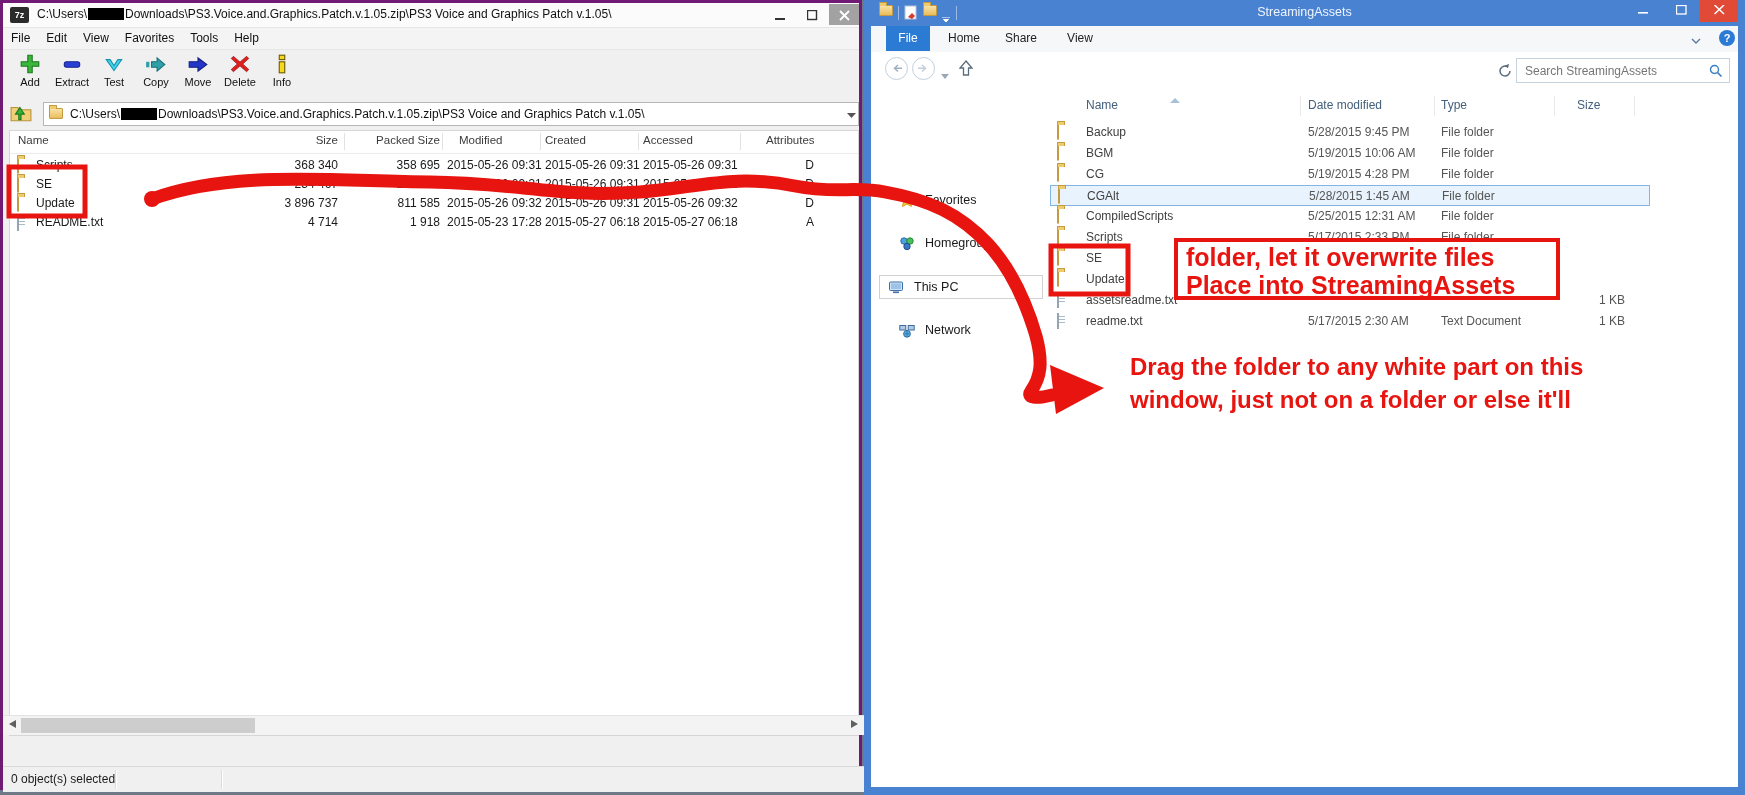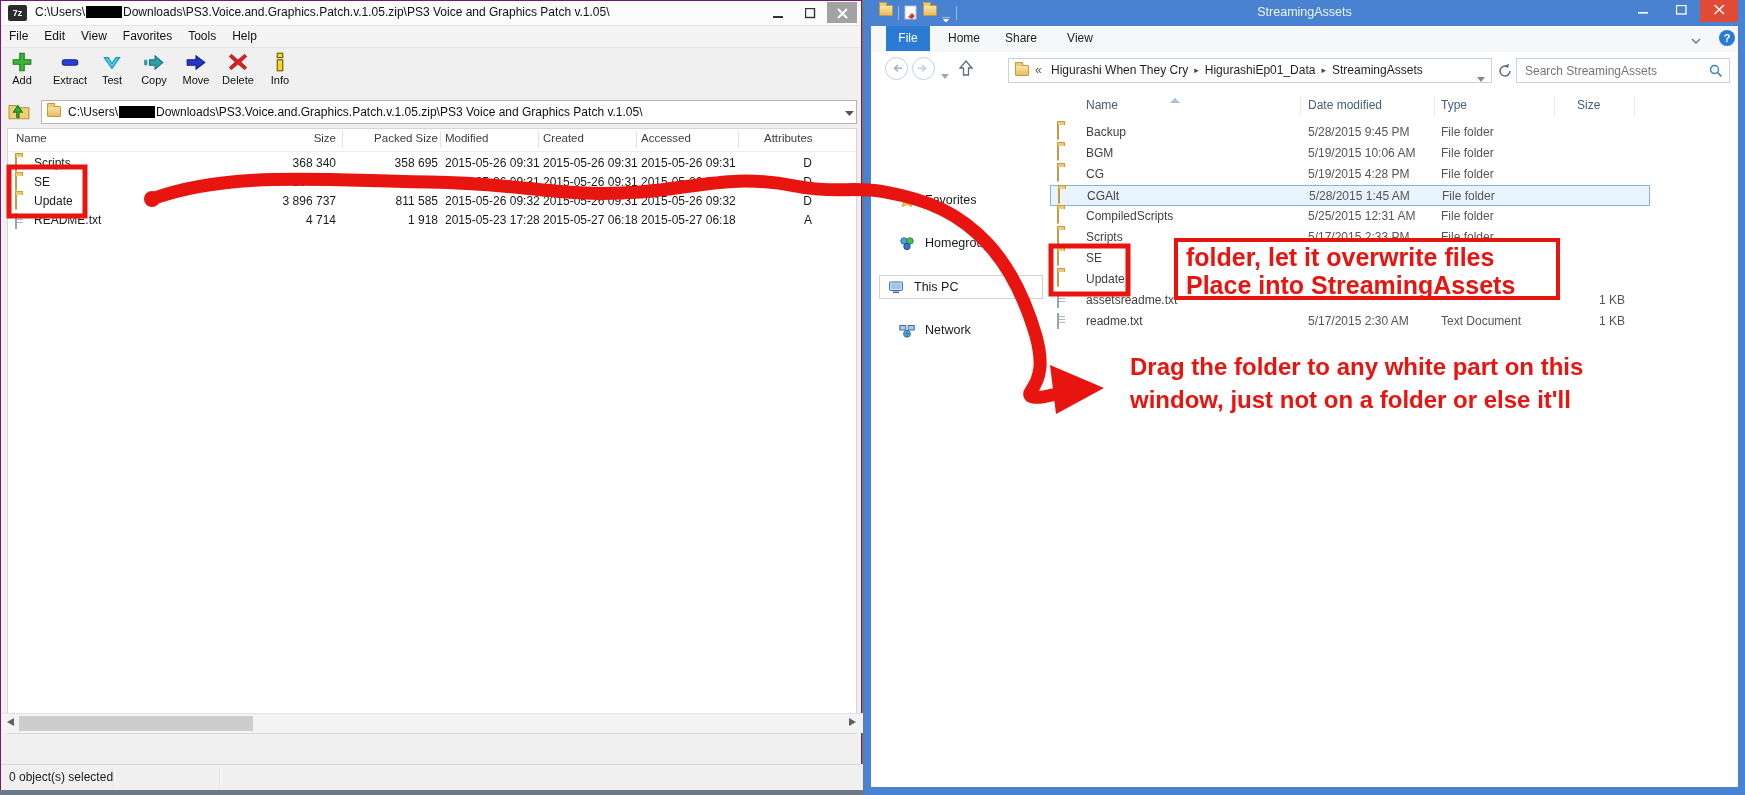--- a/index.html
+++ b/index.html
@@ -1,20 +1,20 @@
 <!DOCTYPE html>
 <html><head>
 <meta charset="utf-8">
 <style>
   html,body{margin:0;padding:0}
   body{width:1745px;height:795px;position:relative;overflow:hidden;background:#6e7988;
        font-family:"Liberation Sans","DejaVu Sans",sans-serif;-webkit-font-smoothing:antialiased}
   .abs{position:absolute}
   
-  .zwin{left:0;top:0;width:862px;height:790px;background:#f0f0f0;border:1px solid #701a75;box-sizing:border-box}
+  .zwin{left:0;top:0;width:862px;height:790px;background:#f0f0f0;border:3px solid #701a75;box-sizing:border-box}
   .ztitle{left:0;top:0;width:100%;height:24px;background:#fbfbfb;border-bottom:1px solid #e6e6e6}
   .zappicon{left:7px;top:4px;width:19px;height:16px;background:#2b2b2b;color:#fff;font-size:9px;font-weight:bold;
             text-align:center;line-height:16px;border-radius:2px}
   .ztitletext{left:34px;top:4px;font-size:12px;color:#111;white-space:nowrap}
   .redact{display:inline-block;width:36px;height:12px;background:#000;vertical-align:-2px;margin:0 1px}
   .zcap{top:1px;width:31px;height:21px;text-align:center;line-height:21px}
   .zcap svg{vertical-align:middle}
   .zclose{background:#a2a2a2}
   .zmenu{left:0;top:25px;width:100%;height:21px;background:#f4f4f4;border-bottom:1px solid #e6e6e6;
          font-size:12px;color:#111;line-height:21px}
@@ -115,21 +115,21 @@
           <rect x="0.5" y="0.5" width="9" height="9" fill="none" stroke="#333" stroke-width="1.4"></rect>
         </svg></div>
     <div class="abs zcap zclose" style="left:826px;width:30px"><svg width="11" height="11">
           <path d="M1 1 L10 10 M10 1 L1 10" stroke="#fff" stroke-width="1.8"></path>
         </svg></div>
   </div>
   <div class="abs zmenu">
     <span>File</span><span>Edit</span><span>View</span><span>Favorites</span><span>Tools</span><span>Help</span>
   </div>
   <div class="abs ztools">
-    <div class="abs ztb" style="left:0">
+    <div class="abs ztb" style="left:6px">
       <svg width="22" height="22" viewBox="0 0 20 20">
           <path d="M8 2h4v6h6v4h-6v6H8v-6H2V8h6z" fill="#3cb53c" stroke="#1d7a1d"></path>
         </svg>
       <span class="lbl">Add</span>
     </div>
     <div class="abs ztb" style="left:48px">
       <svg width="22" height="22" viewBox="0 0 20 20">
           <rect x="3" y="8" width="14" height="5" rx="2" fill="#2a3fd6" stroke="#18278f"></rect>
         </svg>
       <span class="lbl">Extract</span>
@@ -180,21 +180,21 @@
     </div>
     <div class="abs zaddr-drop"><svg width="9" height="6">
           <path d="M0 0 L4.5 5 L9 0 Z" fill="#555"></path>
         </svg></div>
   </div>
   <div class="abs zlist">
     <div class="abs zhead">
       <span class="abs zhc" style="left:8px">Name</span>
       <span class="abs zhc zc1">Size</span>
       <span class="abs zhc zc2">Packed Size</span>
-      <span class="abs zhc" style="left:437px">Modified</span>
+      <span class="abs zhc" style="left:449px">Modified</span>
       <span class="abs zhc" style="left:535px">Created</span>
       <span class="abs zhc" style="left:633px">Accessed</span>
       <span class="abs zhc" style="left:756px">Attributes</span>
       <span class="abs zsep" style="left:334px"></span>
       <span class="abs zsep" style="left:432px"></span>
       <span class="abs zsep" style="left:530px"></span>
       <span class="abs zsep" style="left:628px"></span>
       <span class="abs zsep" style="left:730px"></span>
     </div>
     <div class="abs zrow" style="top:25px">
@@ -299,28 +299,20 @@
     <div class="abs navc" style="left:41px"><svg width="11" height="10" style="margin-top:6px">
           <path d="M0 4.2 H7 M4 1 L7.5 4.2 L4 7.5" fill="none" stroke="#c3cedb" stroke-width="1.5"></path>
         </svg></div>
     <div class="abs" style="left:70px;top:14px"><svg width="8" height="6">
           <path d="M0 0 L4 5 L8 0 Z" fill="#8fa0b2" fill-opacity="0"></path>
           <path d="M0 0 L4 5 L8 0 Z" fill="#9aa8b8"></path>
         </svg></div>
     <div class="abs" style="left:88px;top:8px"><svg width="14" height="16">
           <path d="M7 1 L13 8 H9.5 V15 H4.5 V8 H1 Z" fill="none" stroke="#5a6b7c" stroke-width="1.3"></path>
         </svg></div>
-    <div class="abs xbcrumb">
-      <span class="fold"></span>
-      <span style="padding-left:26px;color:#555">«</span>
-      <span style="padding-left:6px">Higurashi When They Cry</span><span class="bc-sep">▸</span><span>HigurashiEp01_Data</span><span class="bc-sep">▸</span><span>StreamingAssets</span>
-      <span class="abs" style="right:6px;top:9px"><svg width="8" height="6">
-            <path d="M0 0 L4 5 L8 0 Z" fill="#7a8a9a"></path>
-          </svg></span>
-    </div>
     <div class="abs" style="left:626px;top:11px"><svg width="16" height="16" viewBox="0 0 16 16">
           <path d="M13 8 a5 5 0 1 1 -2-4" fill="none" stroke="#5a6b7c" stroke-width="1.5"></path>
           <path d="M11.5 0.5 L11.5 5 L7.5 4 Z" fill="#5a6b7c" transform="rotate(14 11 3)"></path>
         </svg></div>
     <div class="abs xsearch">
       <input placeholder="Search StreamingAssets" style="">
       <span class="abs" style="right:6px;top:5px"><svg width="14" height="14">
             <circle cx="5.5" cy="5.5" r="4" fill="none" stroke="#3a7ebf" stroke-width="1.4"></circle>
             <path d="M8.6 8.6 L12.5 12.5" stroke="#3a7ebf" stroke-width="1.6"></path>
           </svg></span>

